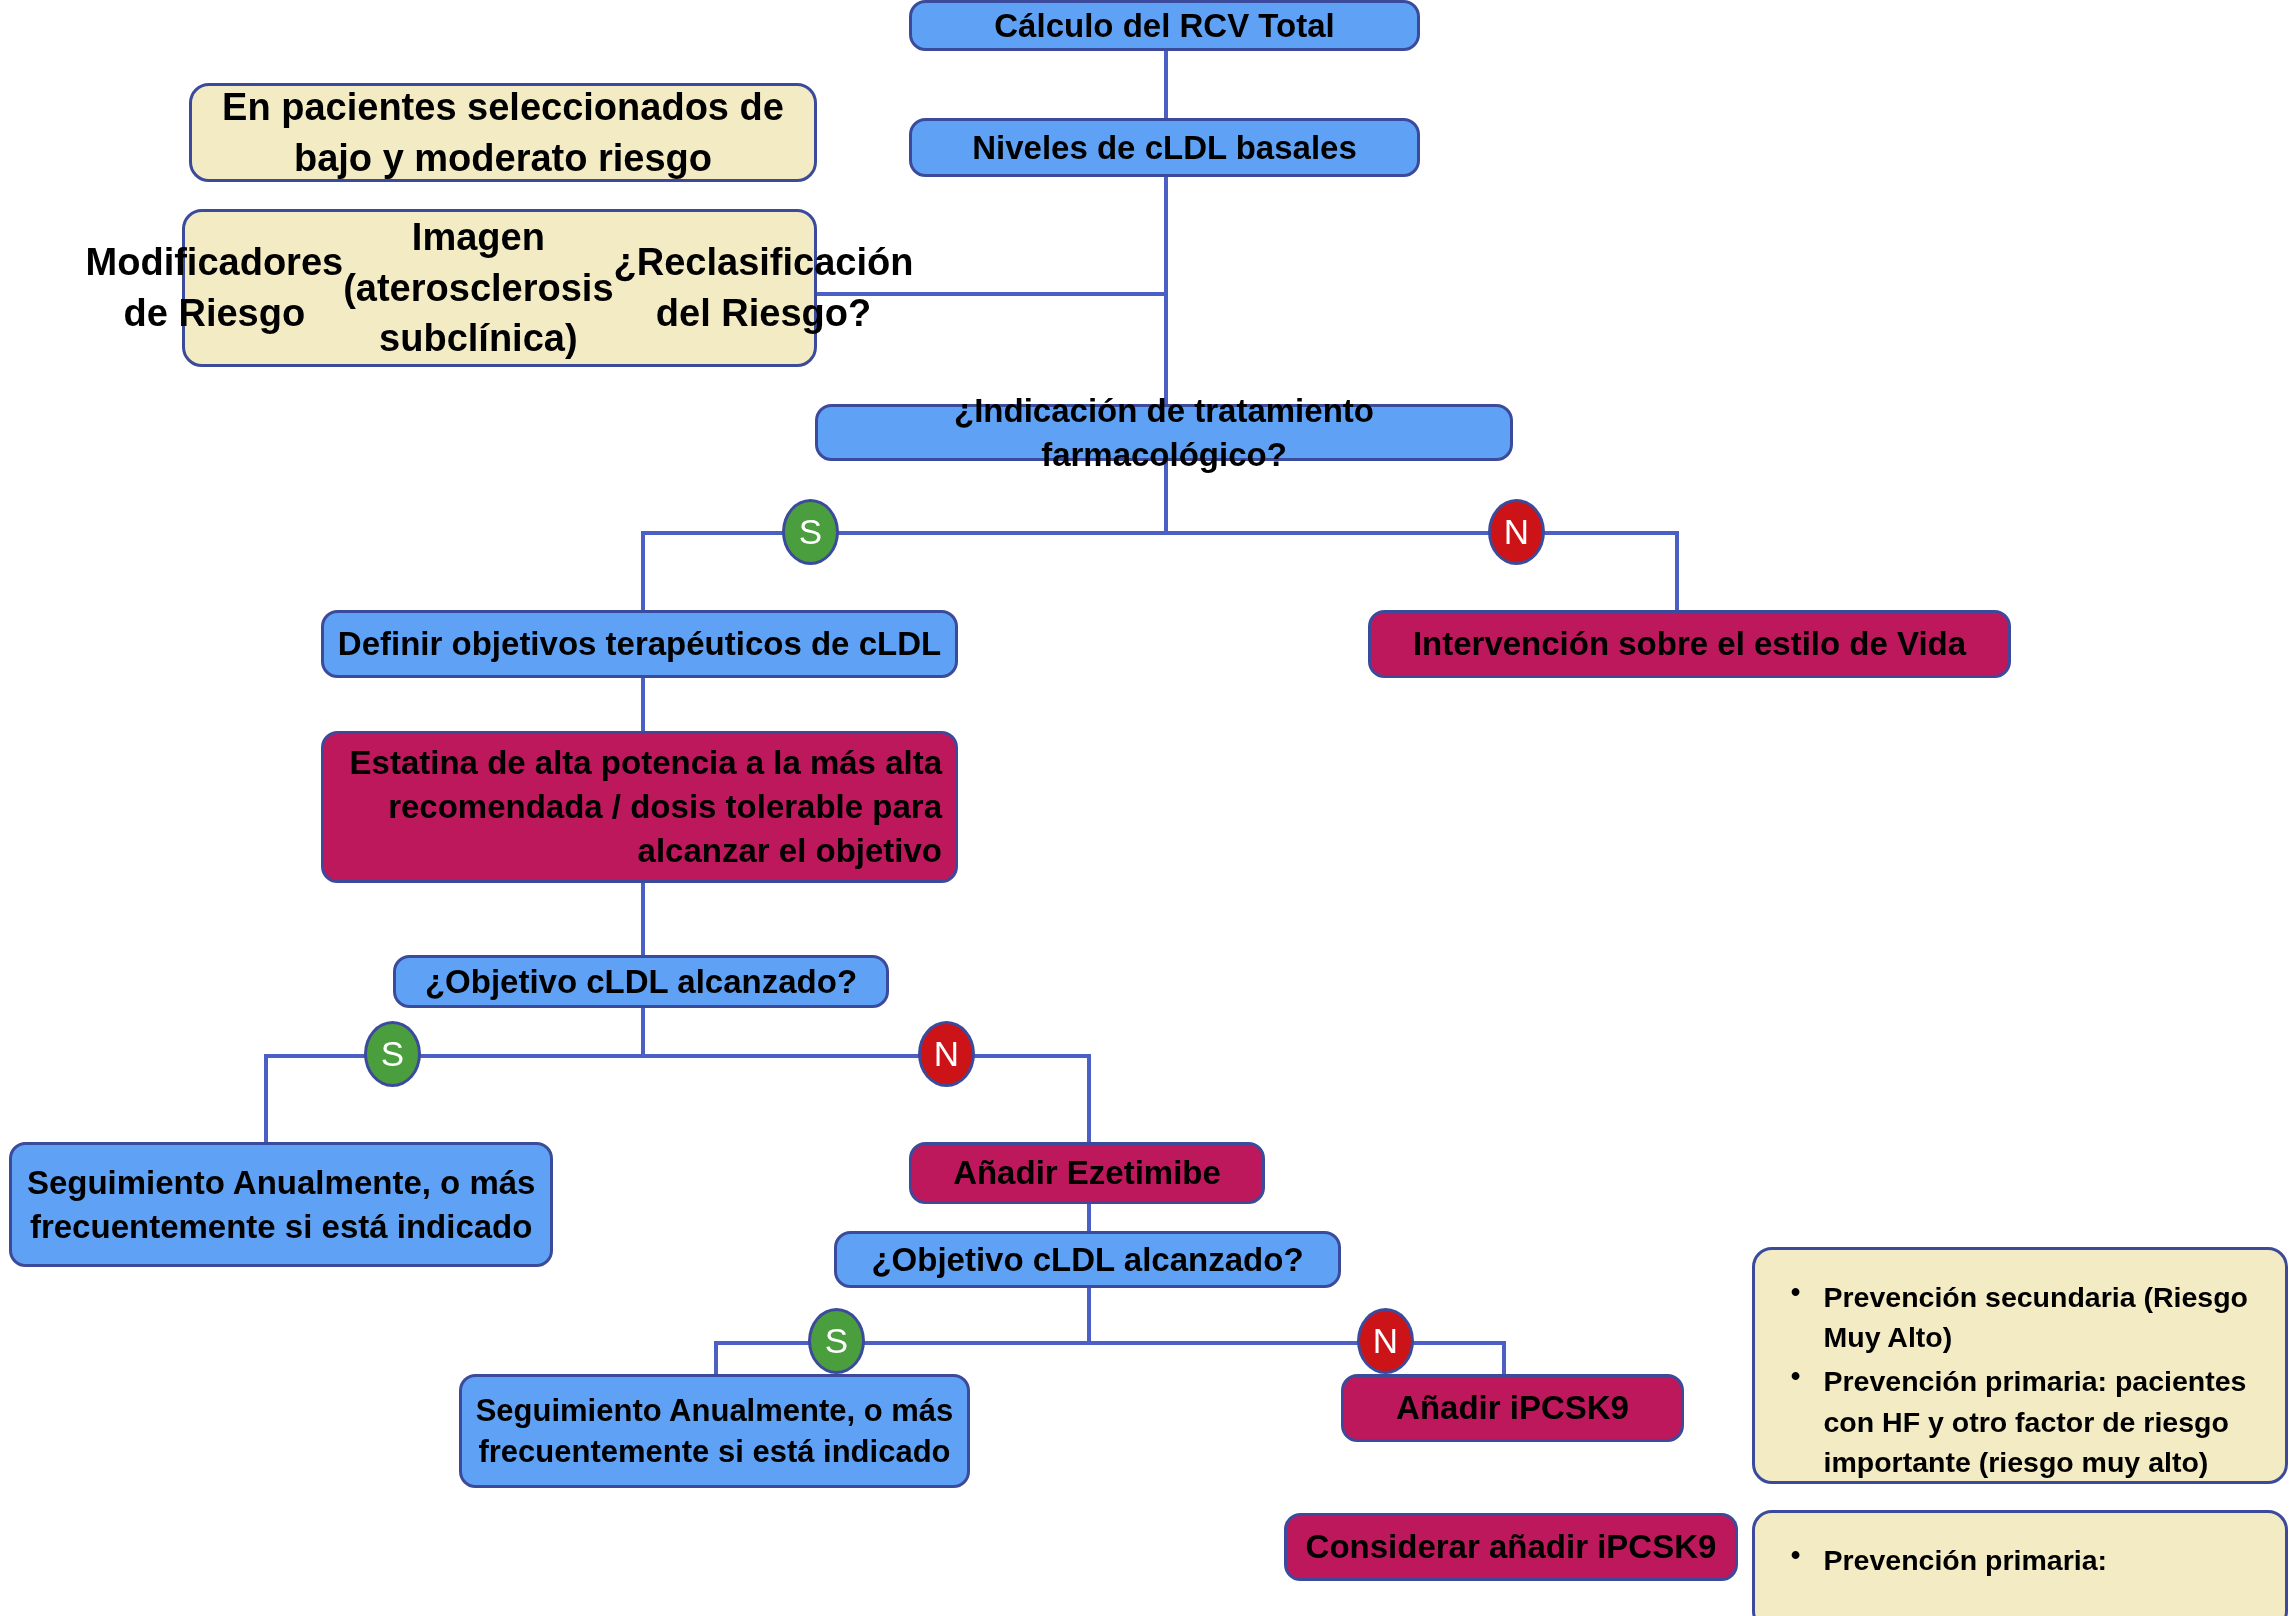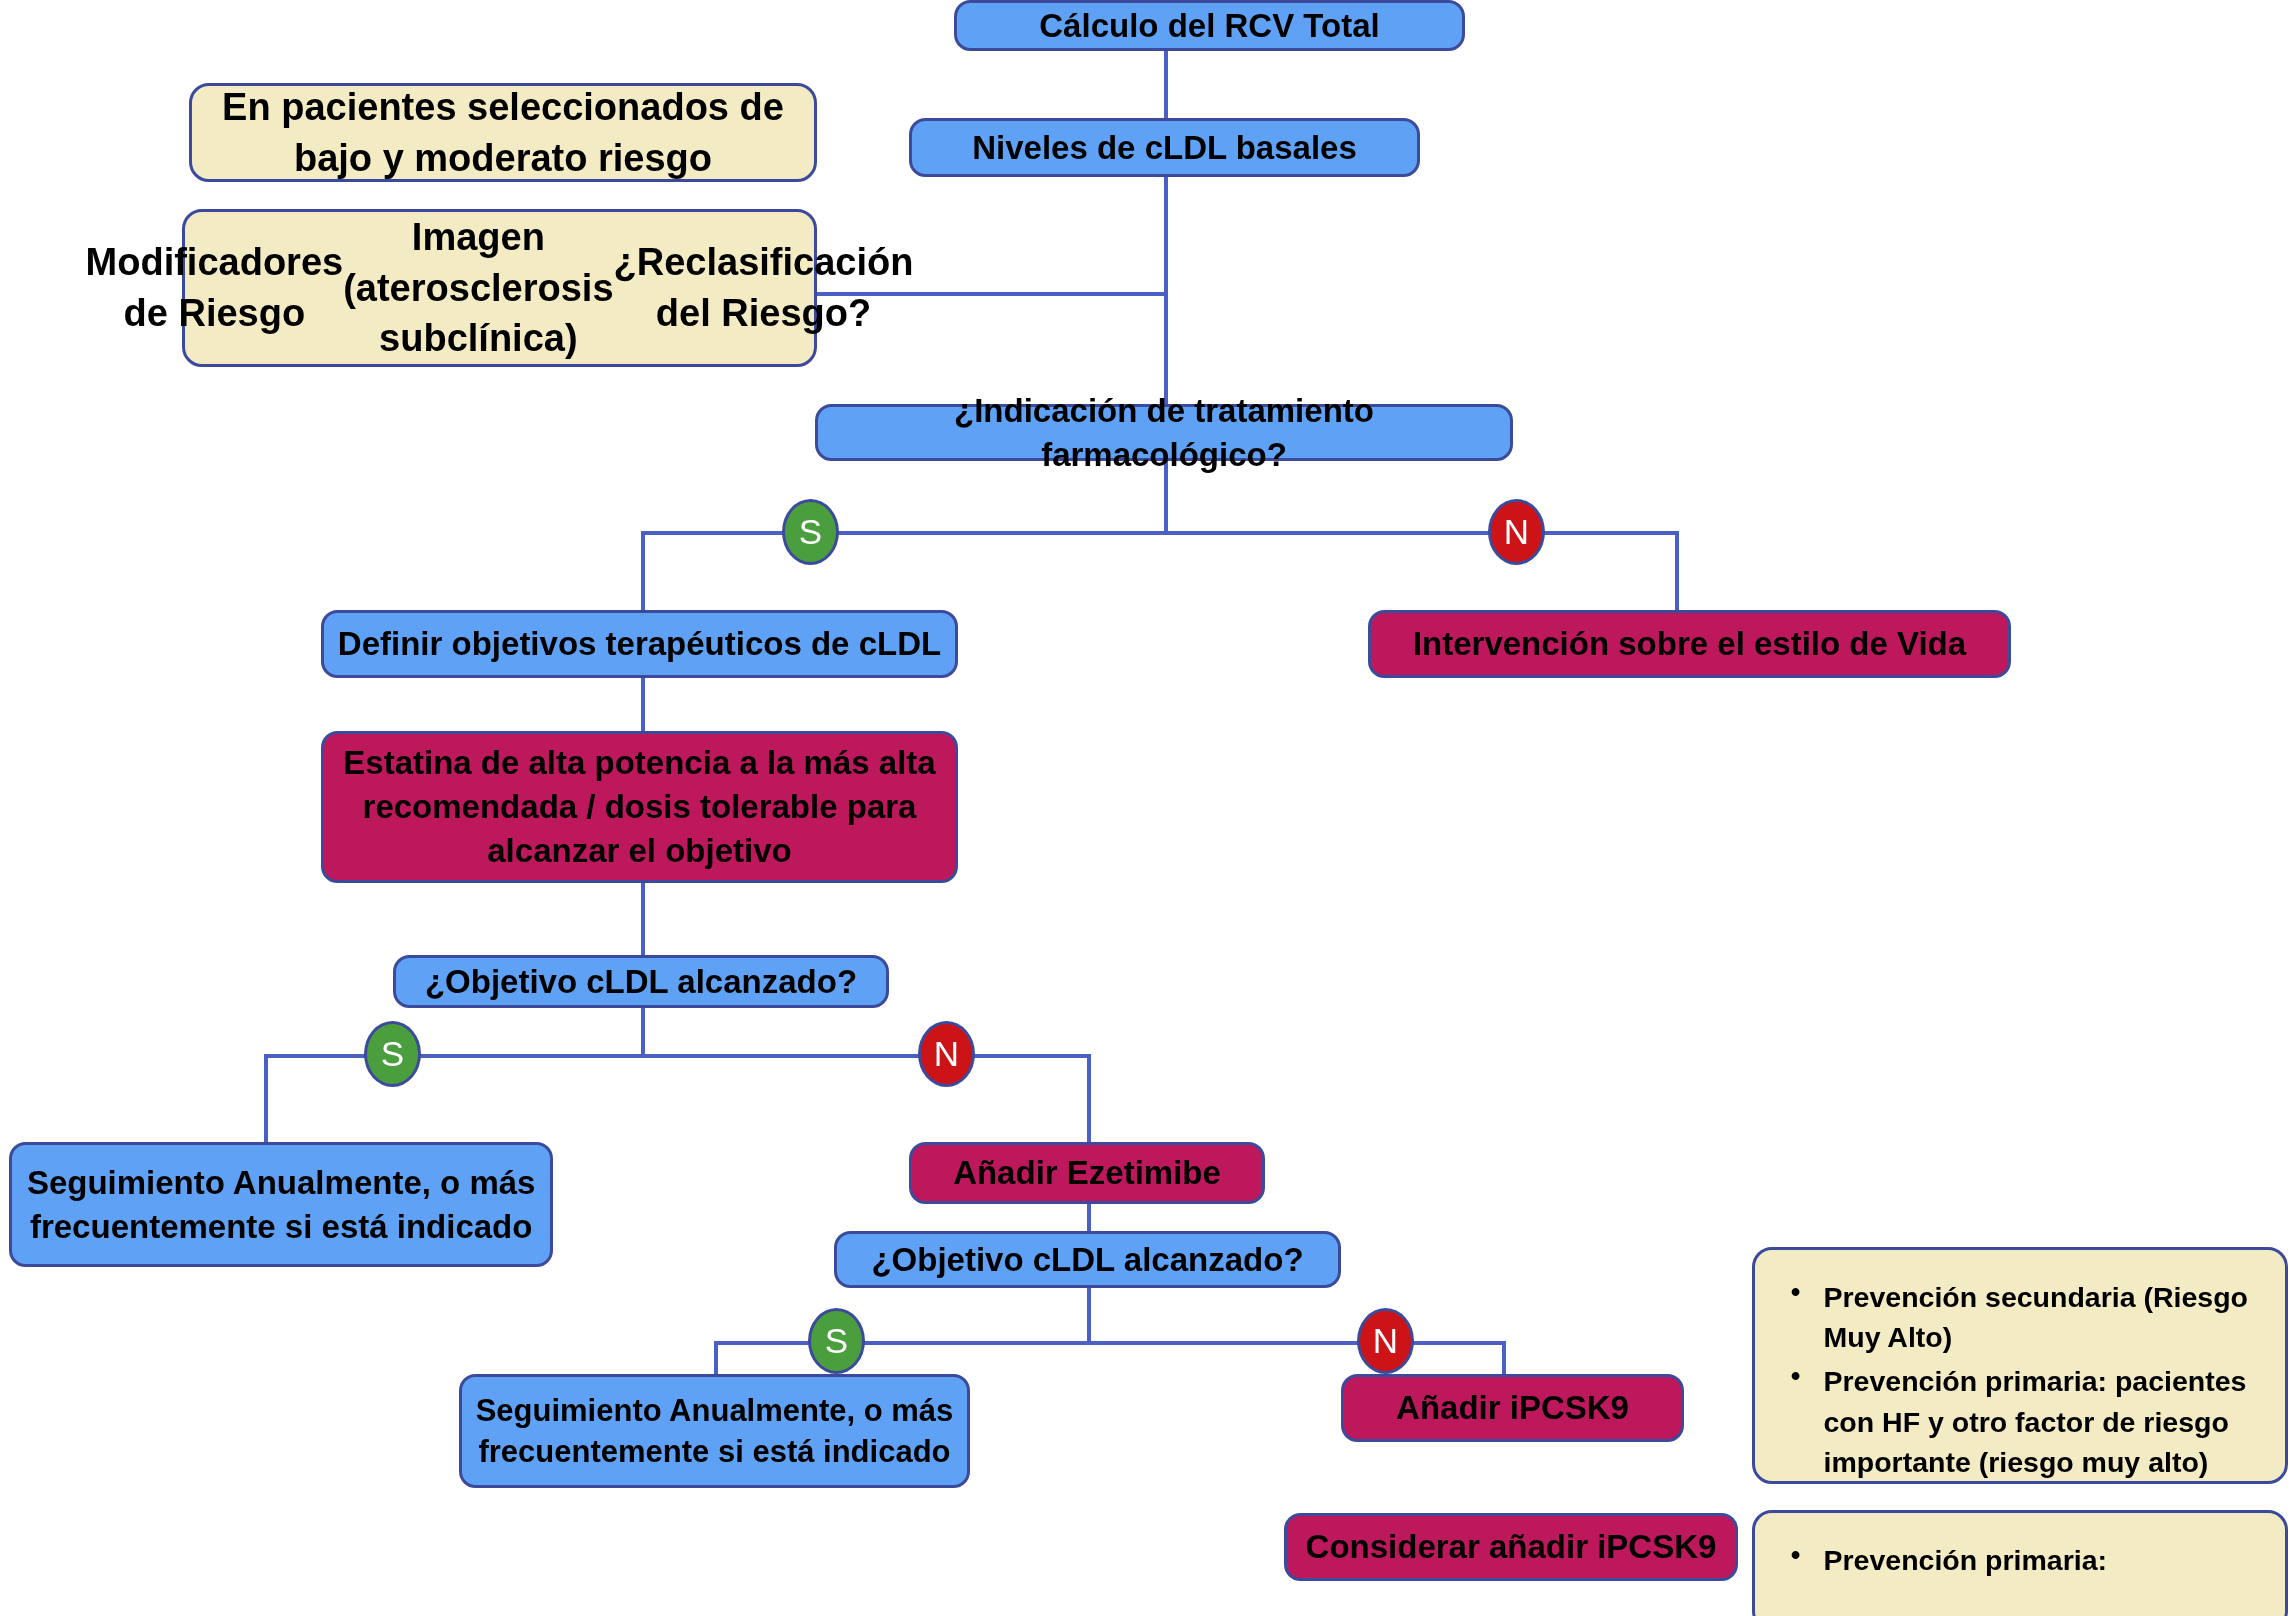--- a/index.html
+++ b/index.html
@@ -121,21 +121,21 @@
   <div class="line v" style="left:264px;top:1054px;height:88px;"></div>
   <div class="line v" style="left:1087px;top:1054px;height:88px;"></div>
 
   <div class="line v" style="left:1087px;top:1183px;height:64px;"></div>
 
   <div class="line v" style="left:1087px;top:1286px;height:57px;"></div>
   <div class="line h" style="left:714px;top:1341px;width:792px;"></div>
   <div class="line v" style="left:714px;top:1341px;height:79px;"></div>
   <div class="line v" style="left:1502px;top:1341px;height:79px;"></div>
 
-  <div class="node blue fs-big" style="left:909px;top:0px;width:511px;height:51px;margin-left:45px;">
+  <div class="node blue fs-big" style="left:909px;top:0px;width:511px;height:51px;">
     <span class="txt">Cálculo del RCV Total</span>
   </div>
 
   <div class="node blue fs-big" style="left:909px;top:118px;width:511px;height:59px;">
     <span class="txt">Niveles de cLDL basales</span>
   </div>
 
   <div class="node yellow fs-sm" style="left:189px;top:83px;width:628px;height:99px;">
     <span class="txt">En pacientes seleccionados de bajo y moderato riesgo</span>
   </div>
@@ -158,21 +158,21 @@
   </div>
 
   <div class="node blue fs-big" style="left:321px;top:610px;width:637px;height:68px;">
     <span class="txt">Definir objetivos terapéuticos de cLDL</span>
   </div>
 
   <div class="node green fs-big" style="left:1368px;top:610px;width:643px;height:68px;">
     <span class="txt">Intervención sobre el estilo de Vida</span>
   </div>
 
-  <div class="node green fs-big" style="left:321px;top:731px;width:637px;height:152px;">
+  <div class="node green fs-big" style="left:321px;top:731px;width:637px;height:152px;text-align:right;">
     <span class="txt">Estatina de alta potencia a la más alta recomendada / dosis tolerable para alcanzar el objetivo</span>
   </div>
 
   <div class="node blue fs-big" style="left:393px;top:955px;width:496px;height:53px;">
     <span class="txt">¿Objetivo cLDL alcanzado?</span>
   </div>
 
   <div class="marker yes fs-marker" style="left:364px;top:1021px;width:57px;height:66px;">
     <span>S</span>
   </div>

